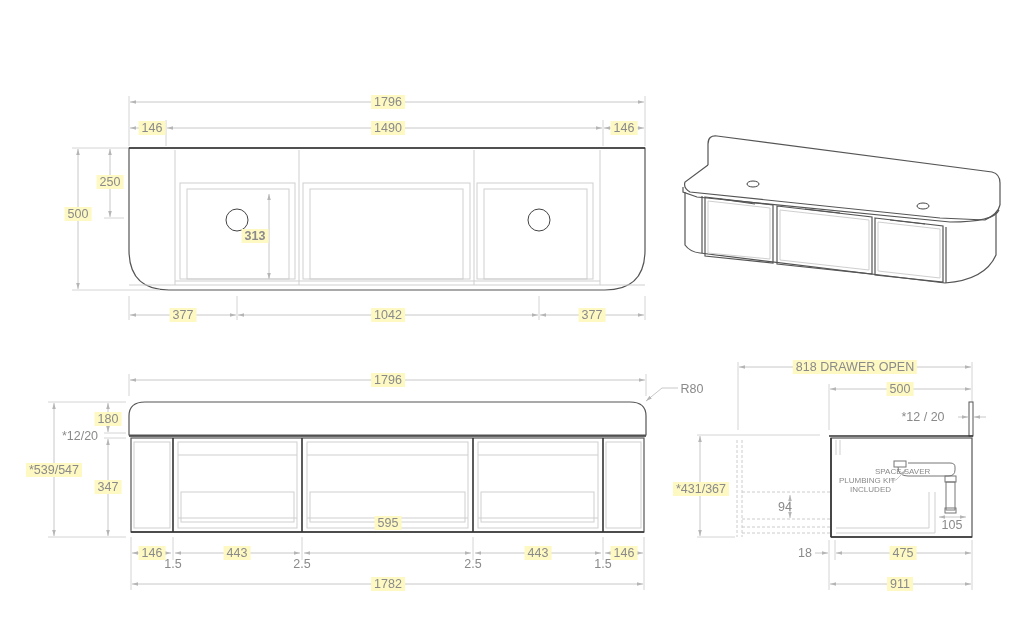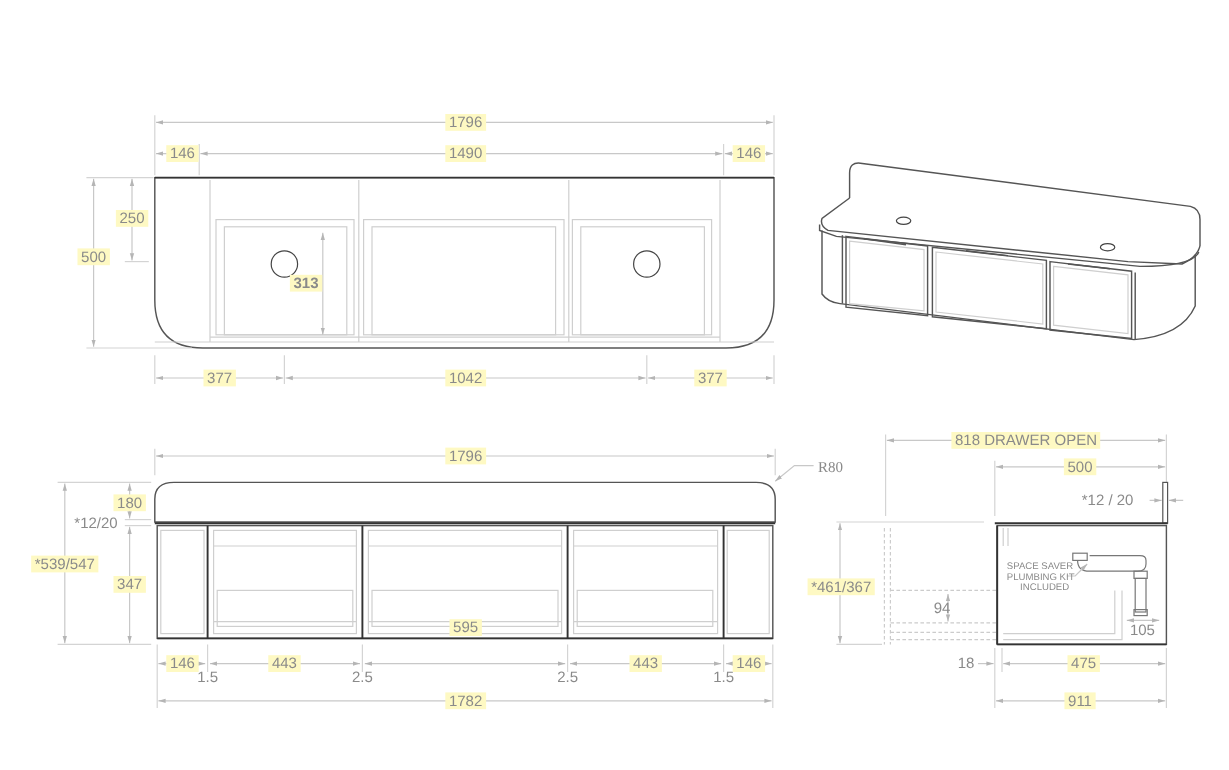--- a/index.html
+++ b/index.html
@@ -212,42 +212,42 @@
 <span class="lbl" style="left:388px;top:128px;">1490</span>
 <span class="lbl" style="left:624px;top:128px;">146</span>
 <span class="lbl" style="left:78px;top:214px;">500</span>
 <span class="lbl" style="left:110px;top:182px;text-align:center;">250</span>
 <span class="lbl" style="left:255px;top:236px;font-weight:bold;">313</span>
 <span class="lbl" style="left:183px;top:315px;">377</span>
 <span class="lbl" style="left:388px;top:315px;">1042</span>
 <span class="lbl" style="left:592px;top:315px;">377</span>
 
 <span class="lbl" style="left:388px;top:380px;">1796</span>
-<span class="lbl nobg" style="left:692px;top:389px;font-family:Liberation Serif, serif;">R80</span>
+<span class="lbl nobg" style="left:692px;top:389px;">R80</span>
 <span class="lbl" style="left:108px;top:419px;">180</span>
 <span class="lbl nobg" style="left:80px;top:436px;">*12/20</span>
 <span class="lbl" style="left:54px;top:470px;">*539/547</span>
 <span class="lbl" style="left:108px;top:487px;">347</span>
 <span class="lbl" style="left:152px;top:553px;">146</span>
 <span class="lbl nobg" style="left:173px;top:564px;">1.5</span>
 <span class="lbl" style="left:237px;top:553px;">443</span>
 <span class="lbl nobg" style="left:302px;top:564px;">2.5</span>
 <span class="lbl" style="left:388px;top:523px;text-align:center;">595</span>
 <span class="lbl nobg" style="left:473px;top:564px;">2.5</span>
 <span class="lbl" style="left:538px;top:553px;">443</span>
 <span class="lbl nobg" style="left:603px;top:564px;">1.5</span>
 <span class="lbl" style="left:624px;top:553px;">146</span>
 <span class="lbl" style="left:388px;top:584px;">1782</span>
 
 <span class="lbl" style="left:855px;top:367px;">818 DRAWER OPEN</span>
 <span class="lbl" style="left:900px;top:389px;">500</span>
 <span class="lbl nobg" style="left:923px;top:417px;">*12 / 20</span>
-<span class="lbl" style="left:701px;top:489px;">*461/367</span>
+<span class="lbl" style="left:701px;top:489px;">*431/367</span>
 <span class="lbl nobg" style="left:785px;top:507px;">94</span>
 <span class="lbl small" style="left:836px;top:467px;width:52px;">
-  <span style="display:block;">SPACE SAVER</span>
+  <span style="display:block;margin-left:36px;">SPACE SAVER</span>
   <span style="display:block;">PLUMBING KIT</span>
   <span style="display:block;">INCLUDED</span>
 </span>
 <span class="lbl nobg" style="left:952px;top:525px;">105</span>
 <span class="lbl nobg" style="left:805px;top:553px;">18</span>
 <span class="lbl" style="left:903px;top:553px;">475</span>
 <span class="lbl" style="left:900px;top:584px;">911</span>
 
 </body></html>

